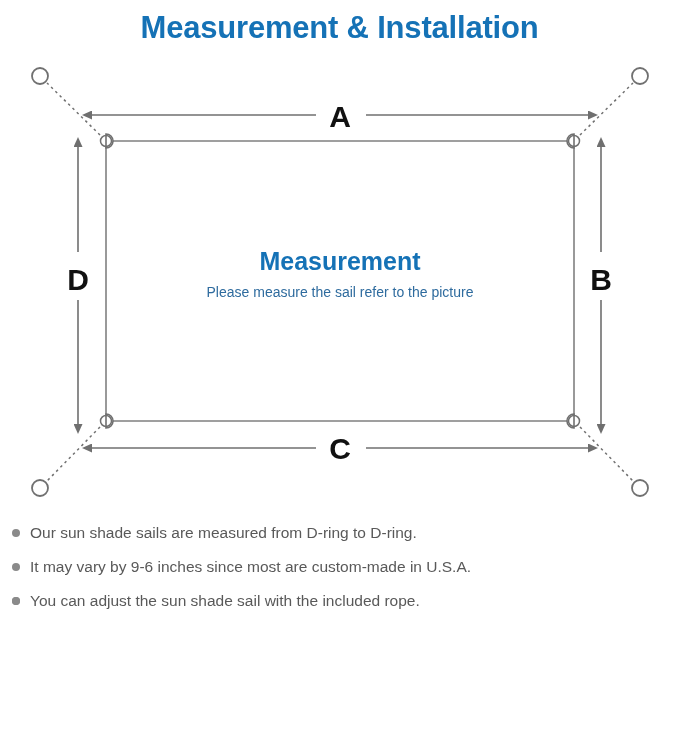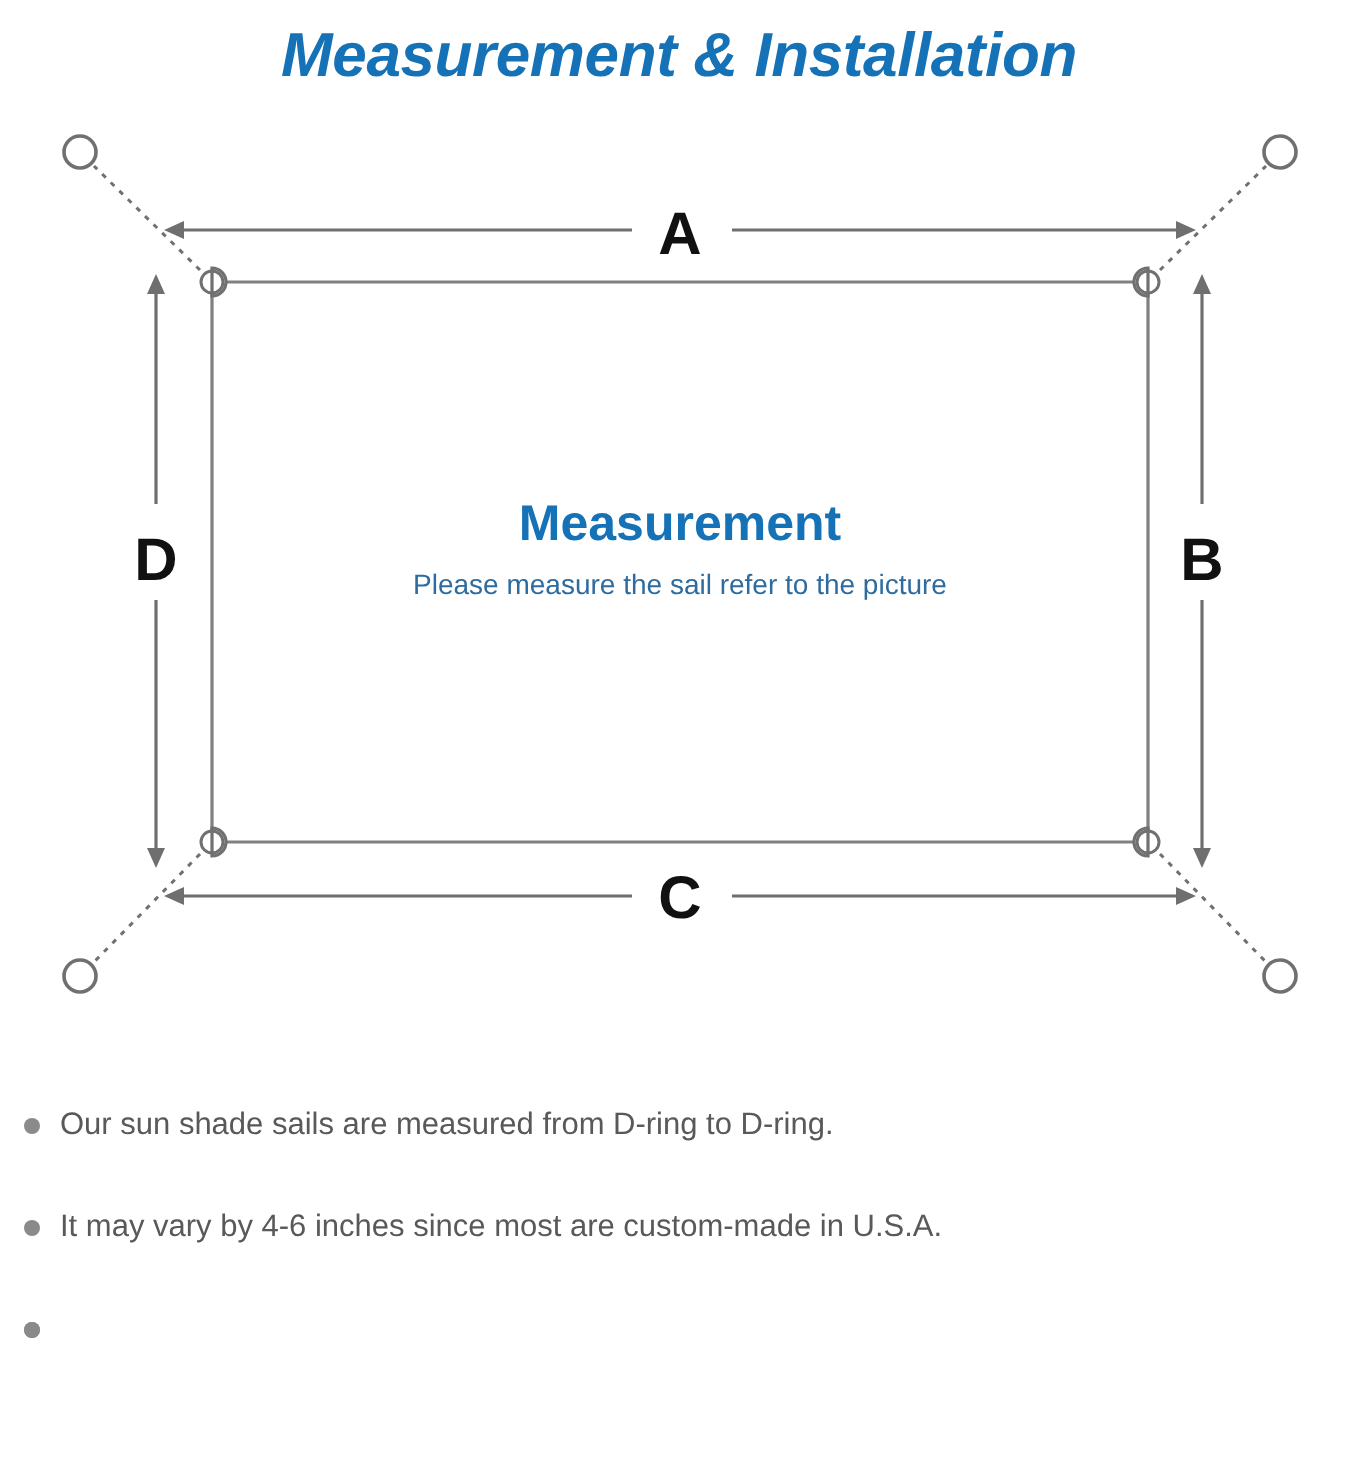--- a/index.html
+++ b/index.html
@@ -18,21 +18,20 @@
     position: absolute;
     top: 0;
     left: 0;
     width: 679px;
     text-align: center;
     font-size: 31px;
     font-weight: bold;
     color: #1572B6;
     letter-spacing: -0.2px;
     line-height: 56px;
-    font-style: italic;
   }
   #diagram-wrap {
     position: absolute;
     top: 52px;
     left: 0;
     width: 679px;
     height: 465px;
   }
   #diagram-svg {
     display: block;
@@ -64,21 +63,20 @@
     list-style: none;
   }
   .note-item {
     position: relative;
     padding-left: 30px;
     padding-right: 0;
     margin-bottom: 13px;
     font-size: 15.5px;
     line-height: 21px;
     color: #595959;
-    margin-top: 30px;
   }
   .note-bullet {
     position: absolute;
     left: 12px;
     top: 7px;
     width: 8px;
     height: 8px;
     border-radius: 50%;
     background: #8a8a8a;
   }
@@ -159,21 +157,22 @@
   </svg>
 </div>
 
 <ul id="notes-list">
   <li class="note-item">
     <span class="note-bullet"></span>
     <span>Our sun shade sails are measured from D-ring to D-ring.</span>
   </li>
   <li class="note-item">
     <span class="note-bullet"></span>
-    <span>It may vary by 4-6 inches since most are custom-made in U.S.A.</span>
+    <span>It may vary by 9-6 inches since most are custom-made in U.S.A.</span>
   </li>
   <li class="note-item">
     <span class="note-bullet"></span>
   </li>
   <li class="note-item">
     <span class="note-bullet"></span>
+    <span>You can adjust the sun shade sail with the included rope.</span>
   </li>
 </ul>
 
 </body></html>

